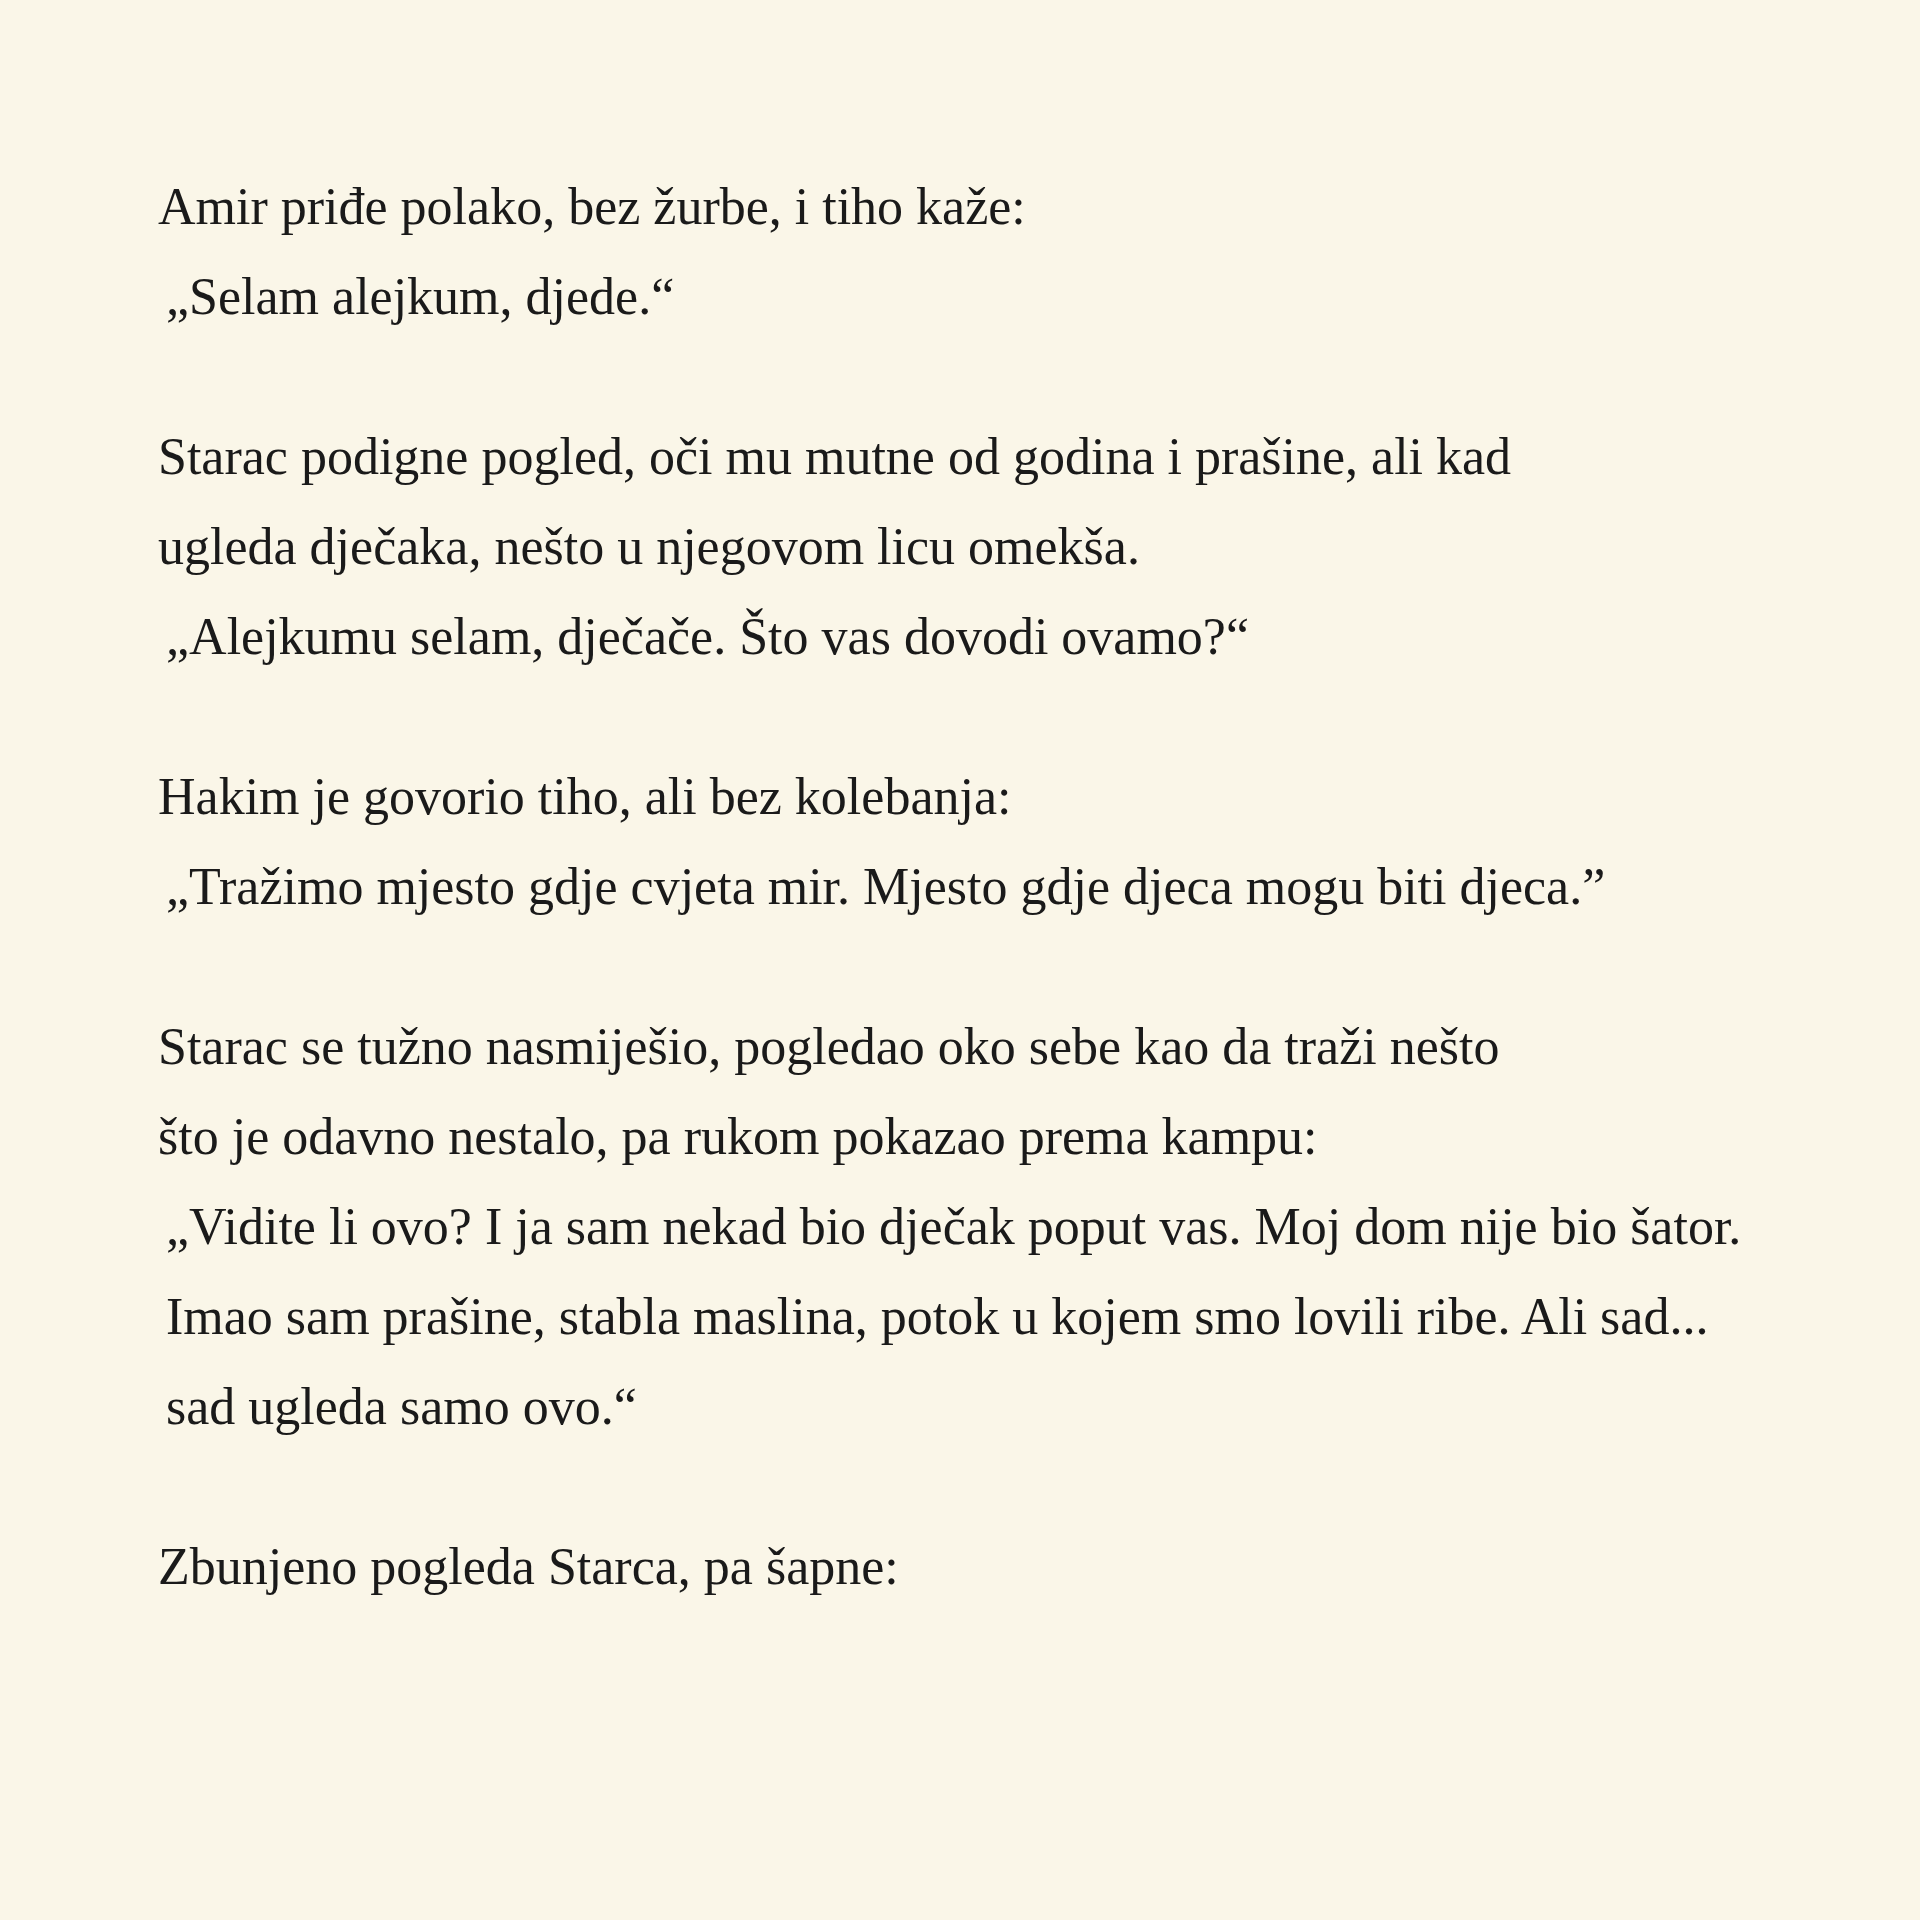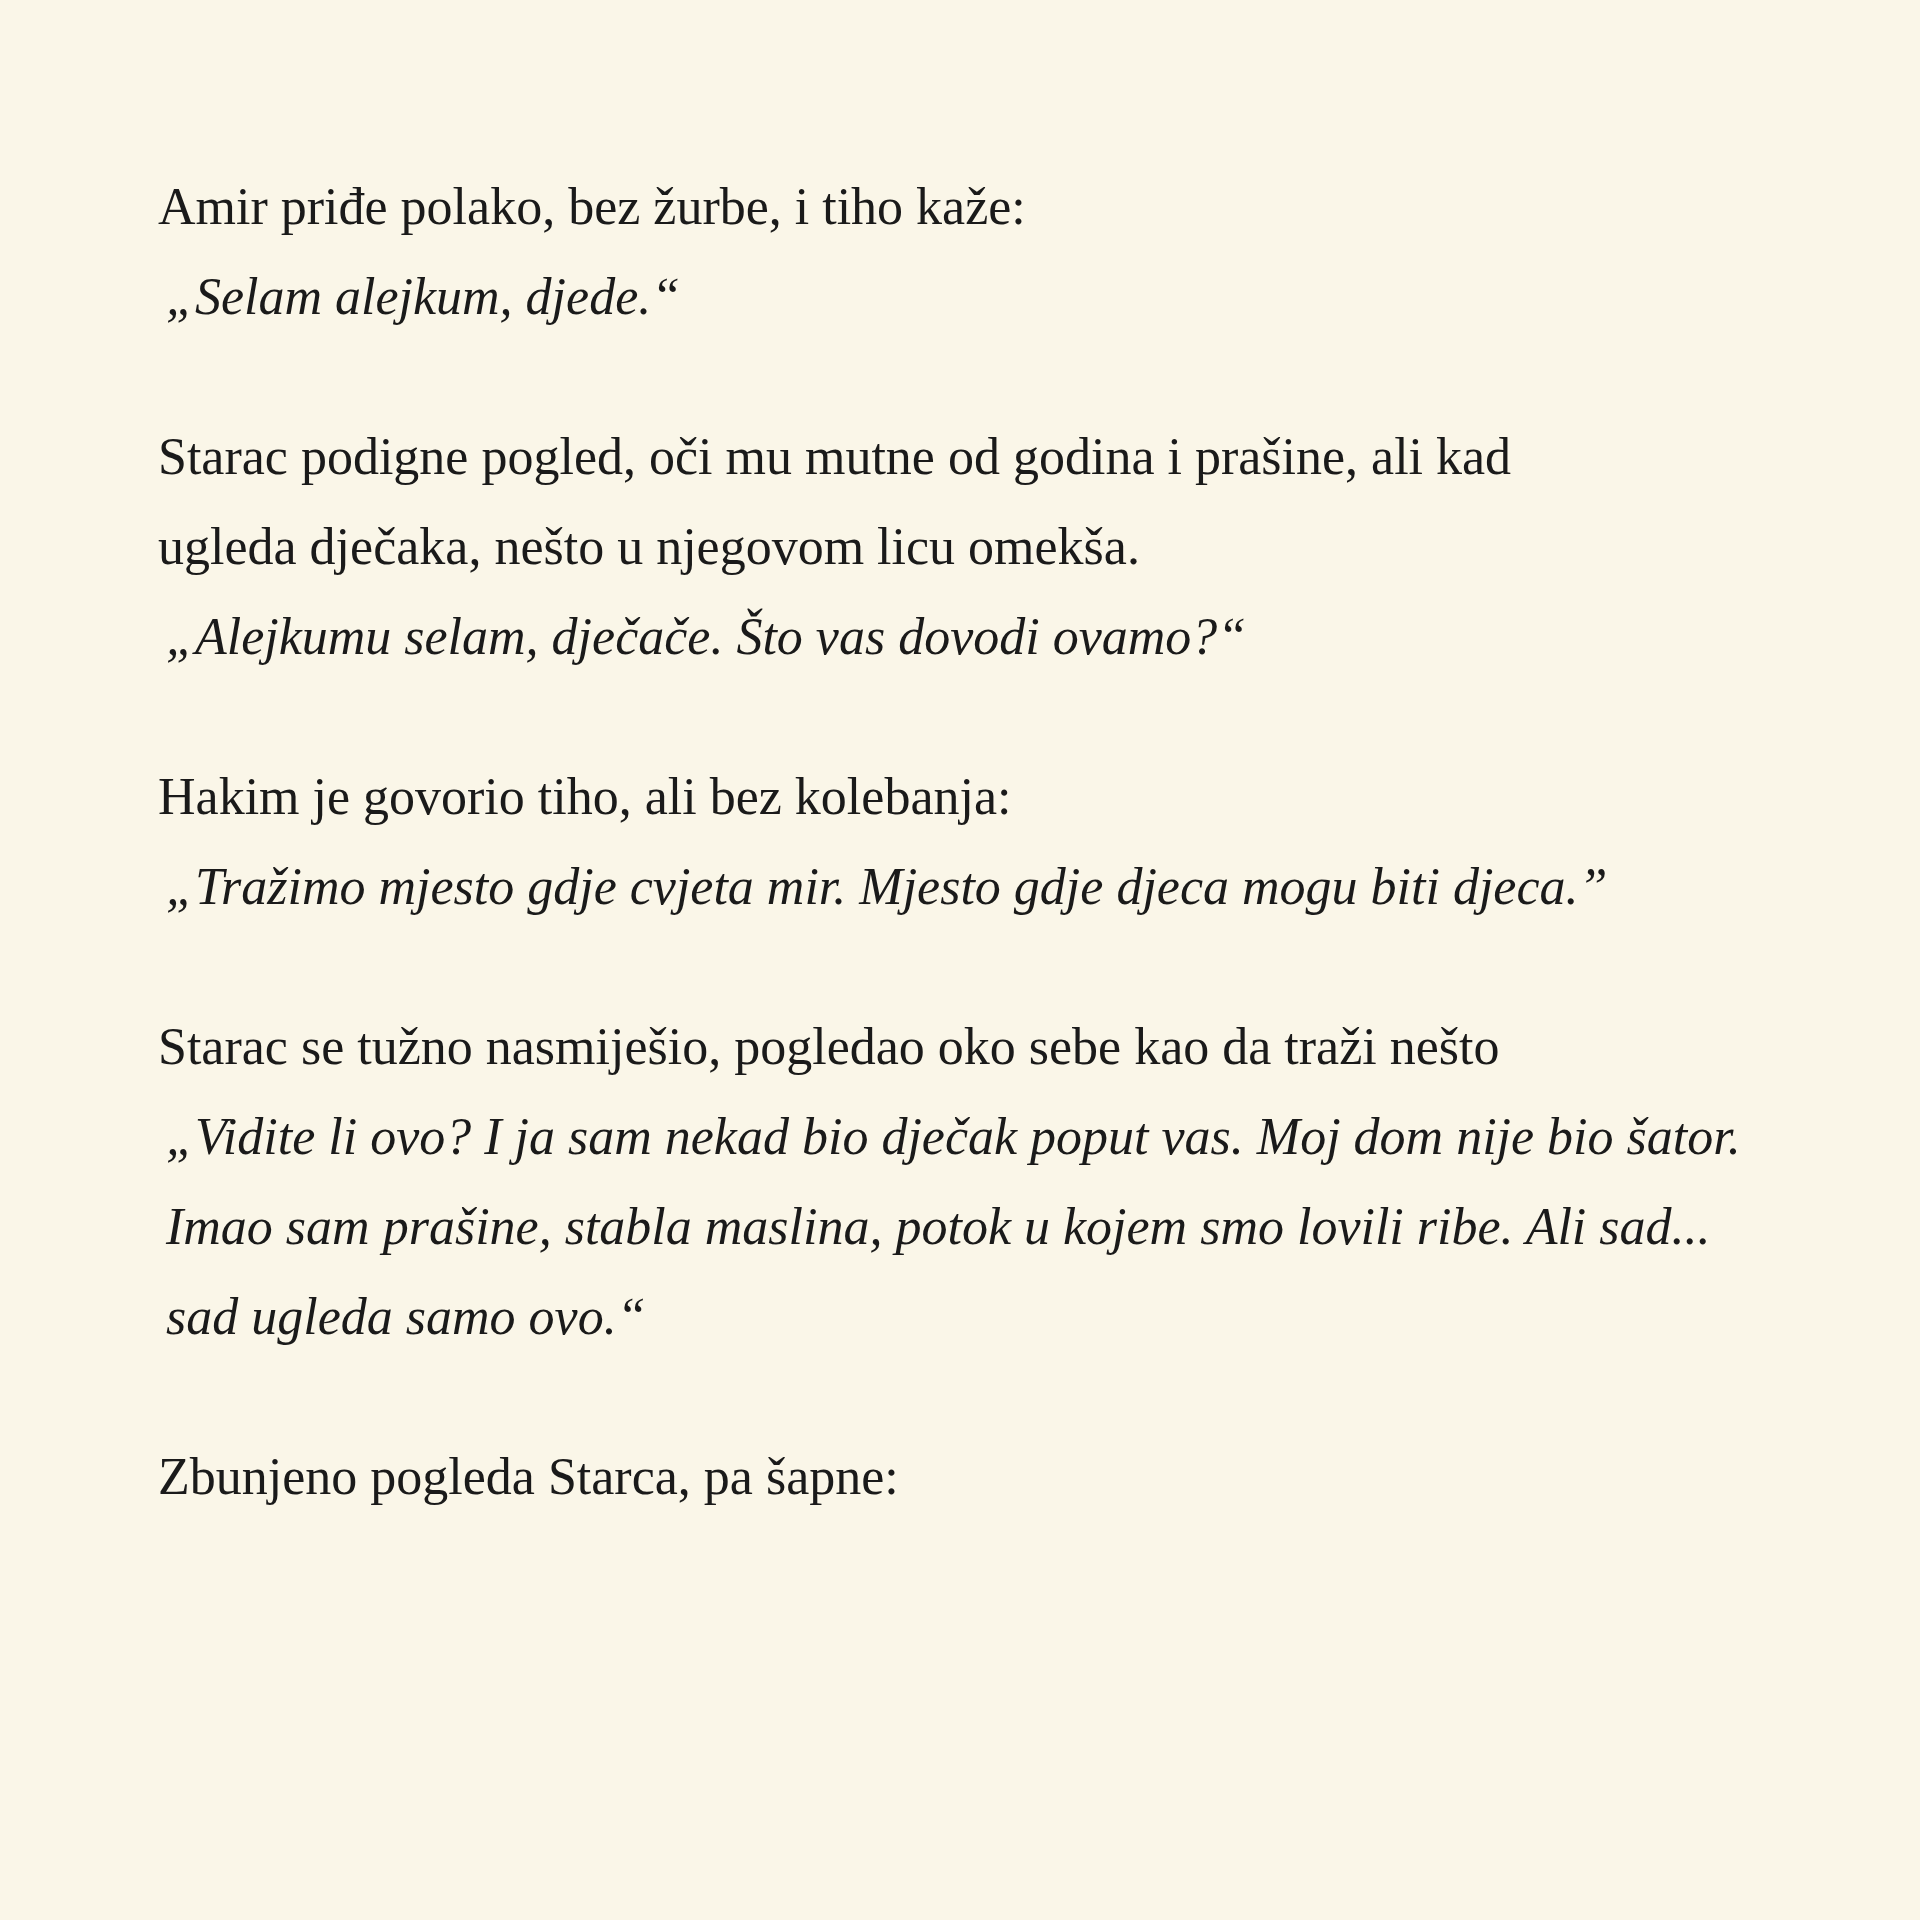--- a/index.html
+++ b/index.html
@@ -26,21 +26,20 @@
   .line {
     font-size: 52px;
     line-height: 90px;
     white-space: nowrap;
     letter-spacing: 0px;
   }
   .narration {
     font-style: normal;
   }
   .dialogue {
-    font-style: italic;
     padding-left: 8px;
   }
 </style>
 </head>
 <body>
 
 <div class="page">
 
   <div class="paragraph">
     <div class="line narration">Amir priđe polako, bez žurbe, i tiho kaže:</div>
@@ -53,20 +52,21 @@
     <div class="line dialogue">„Alejkumu selam, dječače. Što vas dovodi ovamo?“</div>
   </div>
 
   <div class="paragraph">
     <div class="line narration">Hakim je govorio tiho, ali bez kolebanja:</div>
     <div class="line dialogue">„Tražimo mjesto gdje cvjeta mir. Mjesto gdje djeca mogu biti djeca.”</div>
   </div>
 
   <div class="paragraph">
     <div class="line narration">Starac se tužno nasmiješio, pogledao oko sebe kao da traži nešto</div>
+    <div class="line narration">što je odavno nestalo, pa rukom pokazao prema kampu:</div>
     <div class="line dialogue">„Vidite li ovo? I ja sam nekad bio dječak poput vas. Moj dom nije bio šator.</div>
     <div class="line dialogue">Imao sam prašine, stabla maslina, potok u kojem smo lovili ribe. Ali sad...</div>
     <div class="line dialogue">sad ugleda samo ovo.“</div>
   </div>
 
   <div class="paragraph">
     <div class="line narration">Zbunjeno pogleda Starca, pa šapne:</div>
   </div>
 
 </div>

